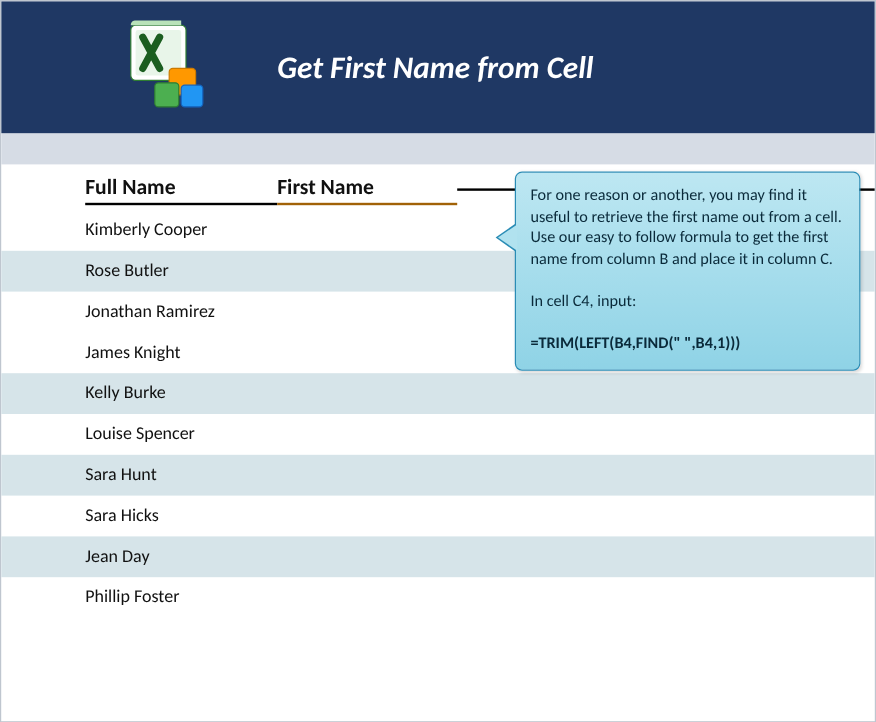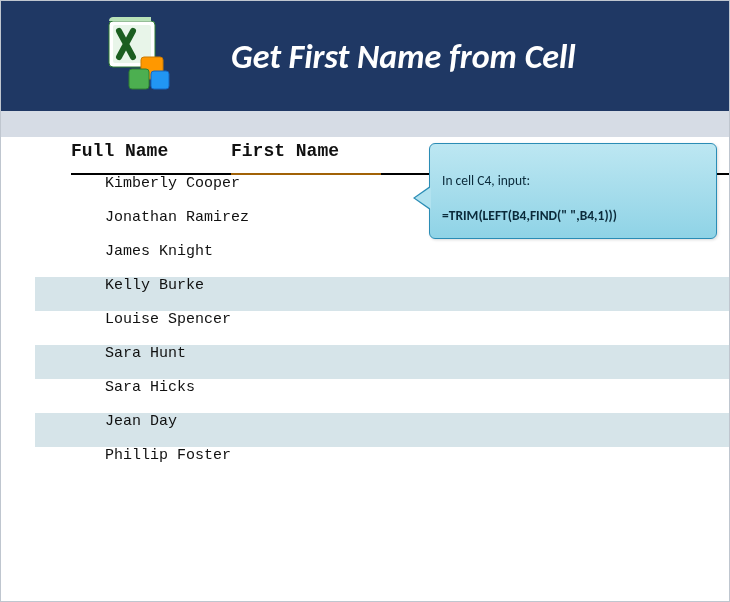--- a/index.html
+++ b/index.html
@@ -18,21 +18,21 @@
     background: #1f3864;
     color: #fff;
     height: 110px;
     display: flex;
     align-items: center;
     padding-left: 100px;
     position: relative;
   }
   .header h1 {
     margin: 0;
-    font-size: 34px;
+    font-size: 26px;
     font-weight: bold;
     font-style: italic;
   }
   .excel-icon {
     position: absolute;
     left: 100px;
     top: 14px;
   }
   .header h1 { margin-left: 130px; }
 
@@ -44,32 +44,32 @@
   .content {
     position: relative;
   }
 
   .table-area {
     padding-top: 4px;
   }
   .row {
     display: flex;
     height: 34px;
-    font-family: Liberation Mono, monospace;
+    align-items: center;
   }
   .row .spacer-left { width: 70px; }
   .row .col-full { width: 160px; }
   .row .col-first { flex: 1; }
   .row.stripe { background: #d6e4e9; }
   .headrow { font-weight: bold; font-size: 18px; border-bottom: 2px solid #000; margin: 0 0 0 0; }
   .headrow .col-full, .headrow .col-first { padding-bottom: 2px; }
   .headrow .spacer-left { border-bottom: 0; }
   .headrow .col-full, .headrow .col-first {
   }
-  .datarow { font-size: 15px; margin-left: 34px; }
+  .datarow { font-size: 15px; }
 
   .callout {
     position: absolute;
     top: 6px;
     left: 428px;
     width: 288px;
     background: linear-gradient(180deg, #bde7f2 0%, #8fd3e6 100%);
     border: 1px solid #2a8cb5;
     border-radius: 6px;
     padding: 10px 12px 14px 12px;
@@ -129,20 +129,25 @@
       <div class="col-full" style="border-bottom:2px solid #000;">Full Name</div>
       <div class="col-first" style="border-bottom:2px solid #a16207; max-width:150px;">First Name</div>
       <div style="flex:1; border-bottom:2px solid #000;"></div>
     </div>
 
     <div class="row datarow">
       <div class="spacer-left"></div>
       <div class="col-full">Kimberly Cooper</div>
       <div class="col-first"></div>
     </div>
+    <div class="row datarow stripe">
+      <div class="spacer-left"></div>
+      <div class="col-full">Rose Butler</div>
+      <div class="col-first"></div>
+    </div>
     <div class="row datarow">
       <div class="spacer-left"></div>
       <div class="col-full">Jonathan Ramirez</div>
       <div class="col-first"></div>
     </div>
     <div class="row datarow">
       <div class="spacer-left"></div>
       <div class="col-full">James Knight</div>
       <div class="col-first"></div>
     </div>
@@ -172,19 +177,20 @@
       <div class="col-first"></div>
     </div>
     <div class="row datarow">
       <div class="spacer-left"></div>
       <div class="col-full">Phillip Foster</div>
       <div class="col-first"></div>
     </div>
   </div>
 
   <div class="callout">
+    <div>For one reason or another, you may find it useful to retrieve the first name out from a cell. Use our easy to follow formula to get the first name from column B and place it in column C.</div>
     <br>
     <div>In cell C4, input:</div>
     <br>
     <div class="formula">=TRIM(LEFT(B4,FIND(" ",B4,1)))</div>
   </div>
 
 </div>
 
 </body></html>

